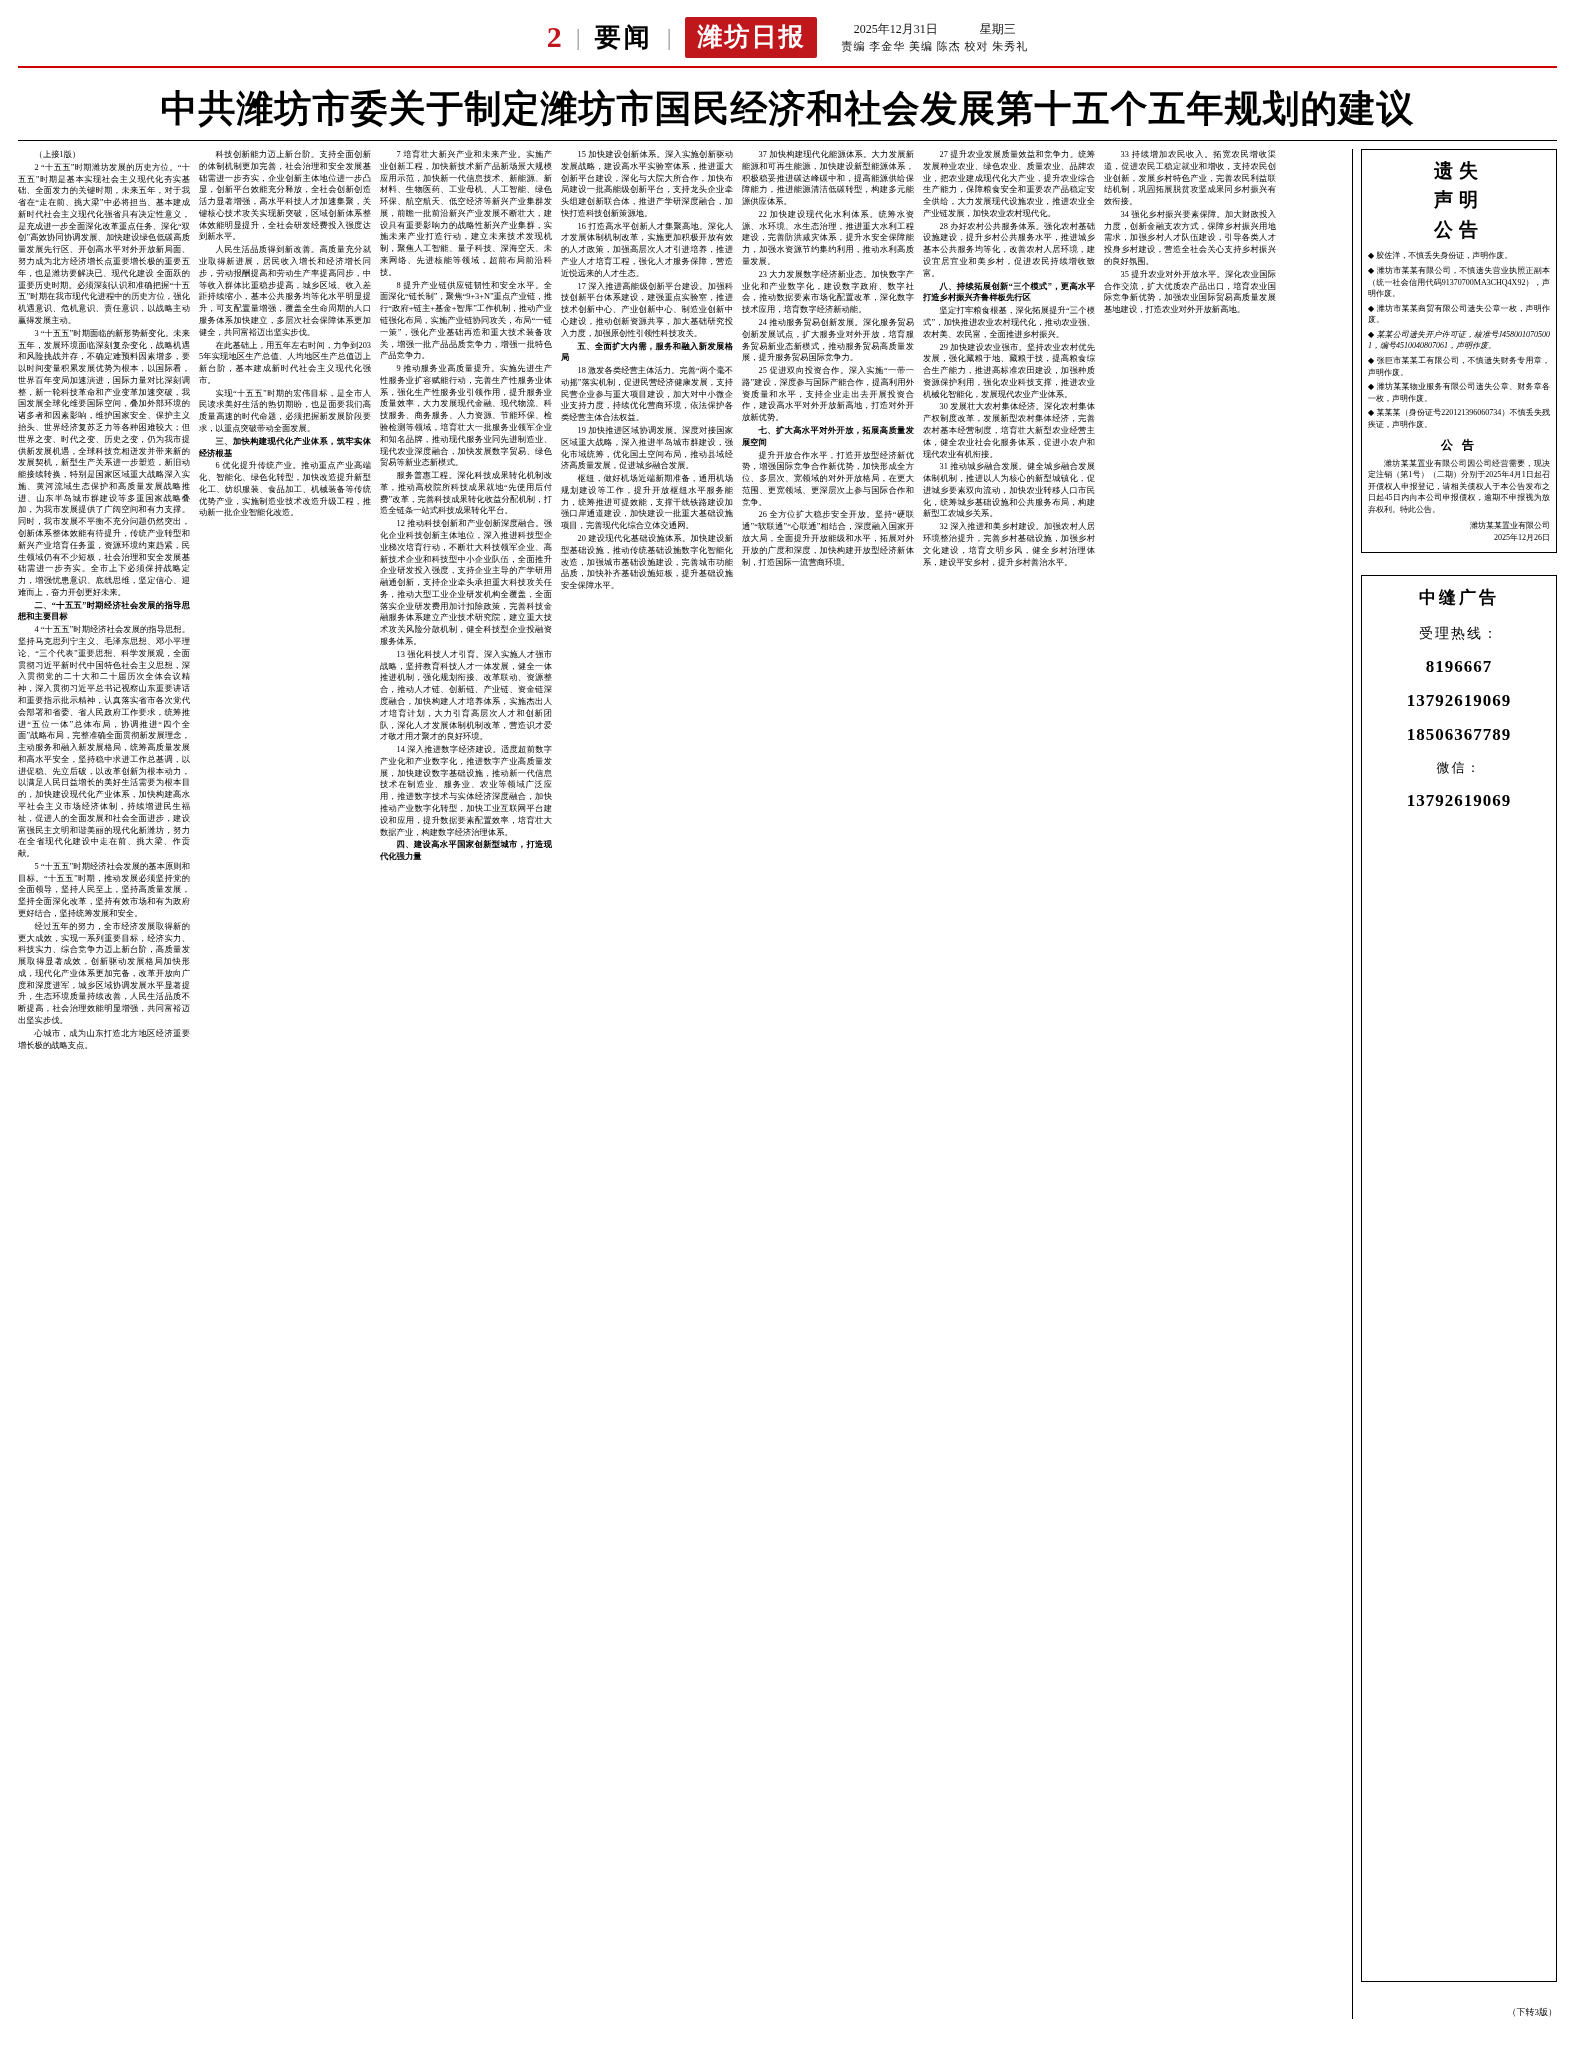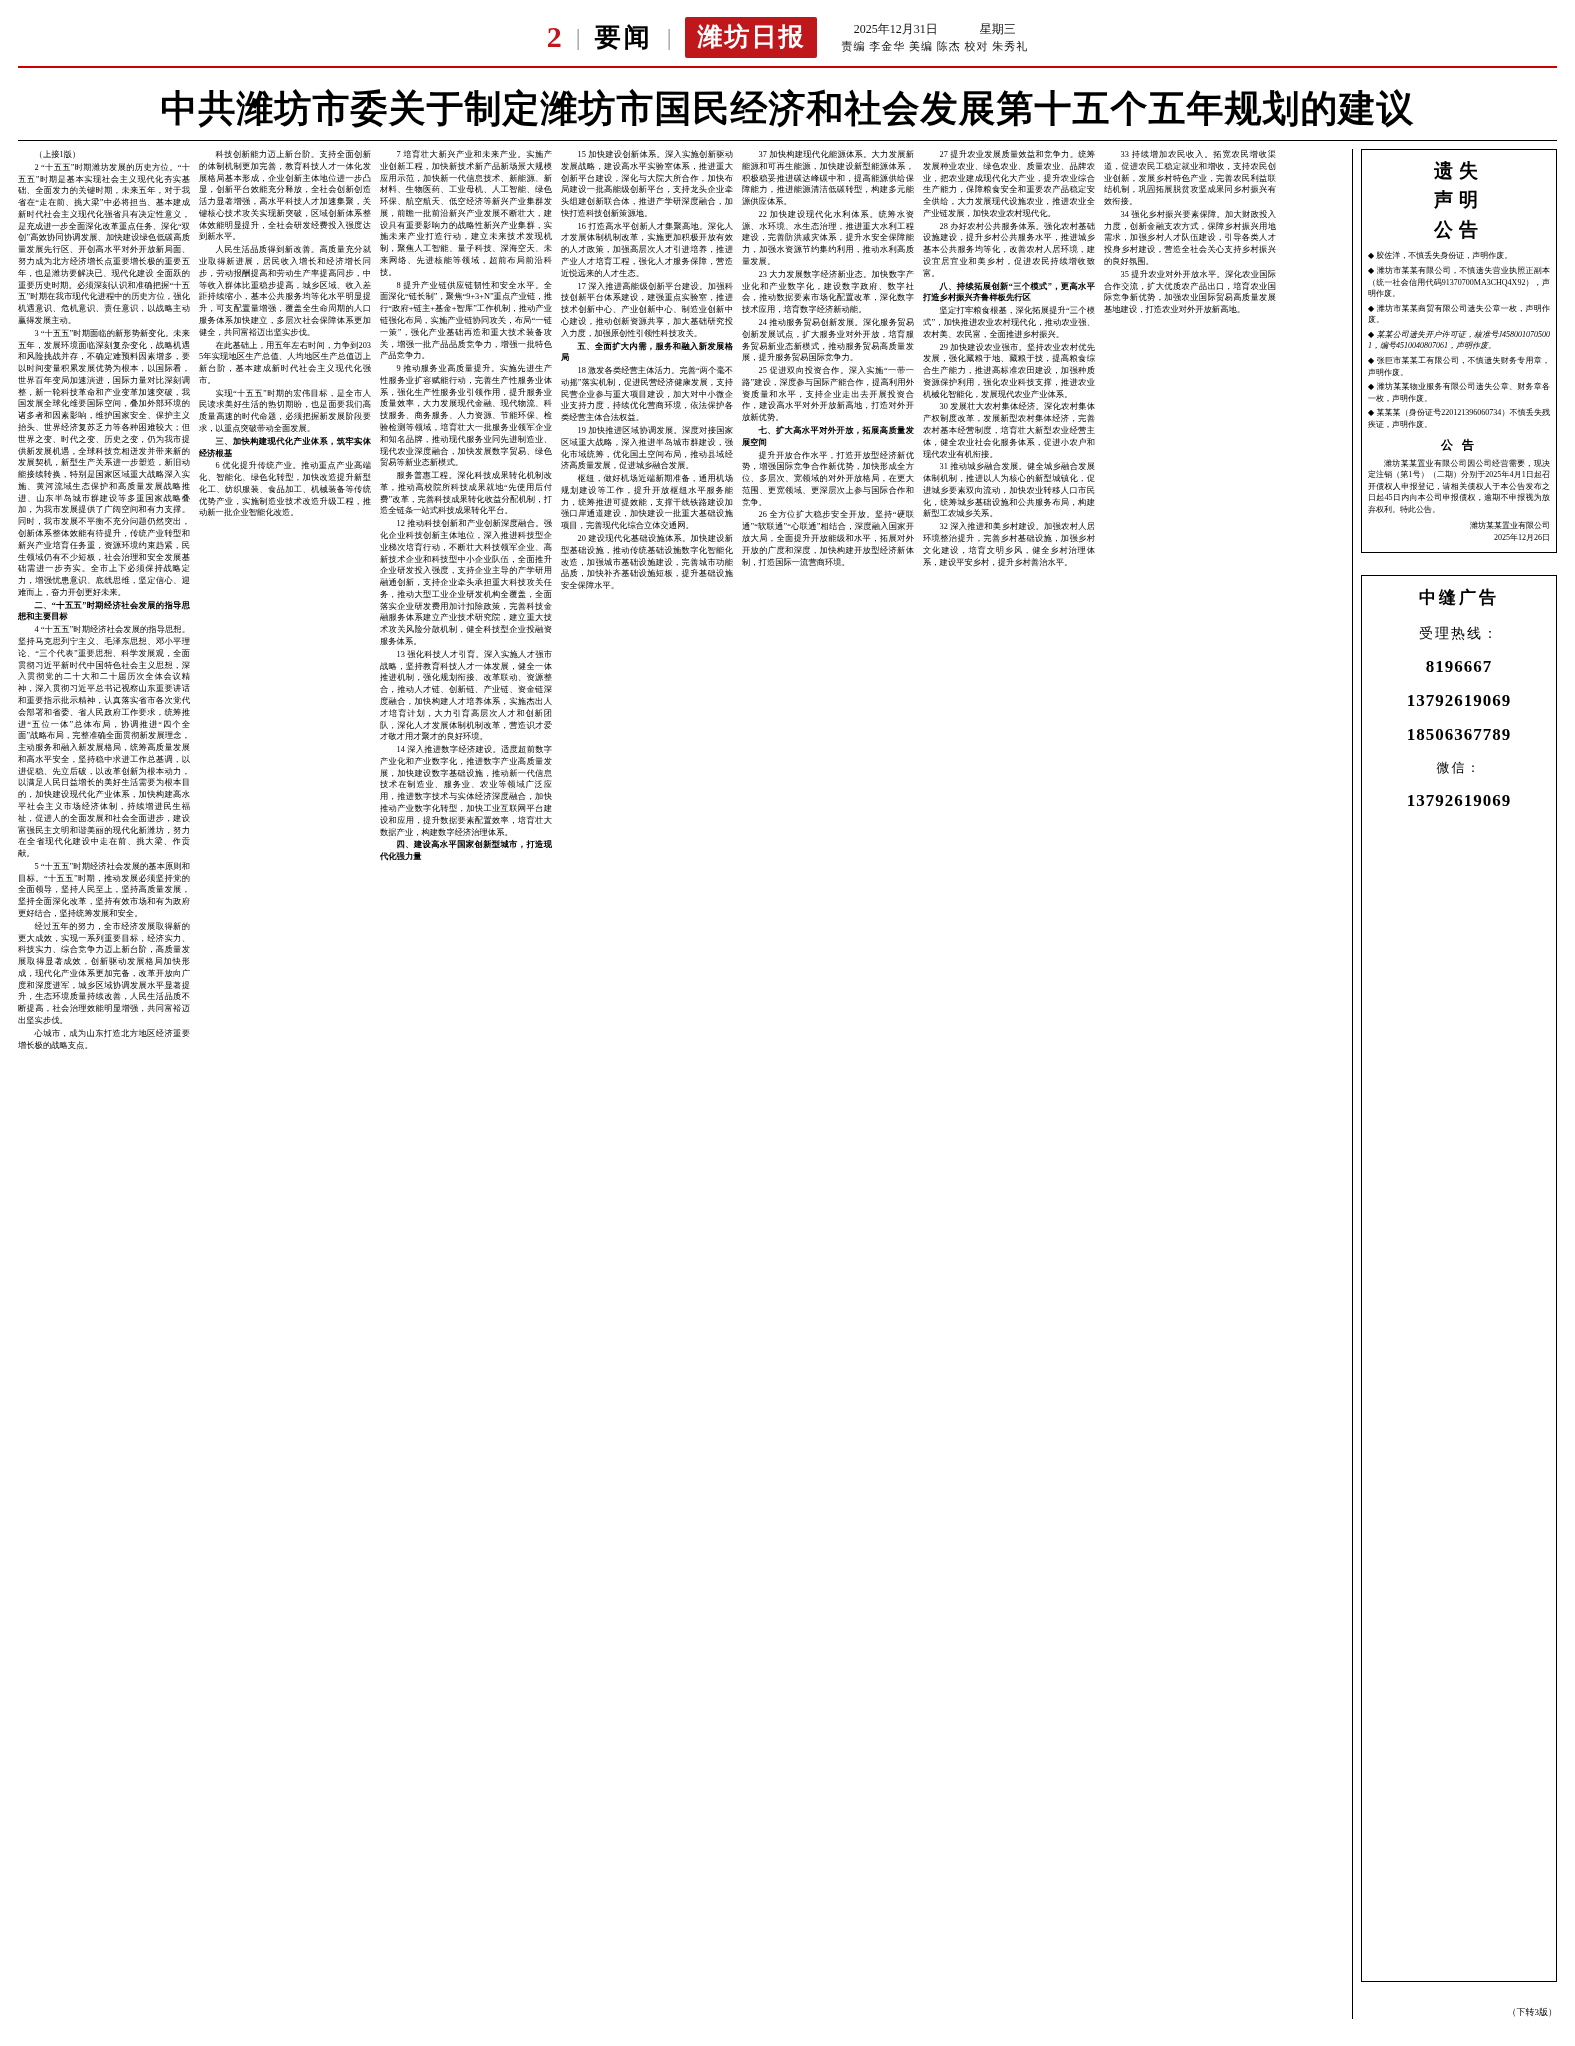--- a/index.html
+++ b/index.html
@@ -235,21 +235,21 @@
           <p>（上接1版）</p>
           <p>2 “十五五”时期潍坊发展的历史方位。“十五五”时期是基本实现社会主义现代化夯实基础、全面发力的关键时期，未来五年，对于我省在“走在前、挑大梁”中必将担当、基本建成新时代社会主义现代化强省具有决定性意义，是充成进一步全面深化改革重点任务、深化“双创”高效协同协调发展、加快建设绿色低碳高质量发展先行区、开创高水平对外开放新局面、努力成为北方经济增长点重要增长极的重要五年，也是潍坊要解决已、现代化建设 全面跃的重要历史时期。必须深刻认识和准确把握“十五五”时期在我市现代化进程中的历史方位，强化机遇意识、危机意识、责任意识，以战略主动赢得发展主动。</p>
           <p>3 “十五五”时期面临的新形势新变化。未来五年，发展环境面临深刻复杂变化，战略机遇和风险挑战并存，不确定难预料因素增多，要以时间变量积累发展优势为根本，以国际看，世界百年变局加速演进，国际力量对比深刻调整，新一轮科技革命和产业变革加速突破，我国发展全球化维要国际空间，叠加外部环境的诸多者和因素影响，维护国家安全、保护主义抬头、世界经济复苏乏力等各种困难较大；但世界之变、时代之变、历史之变，仍为我市提供新发展机遇，全球科技竞相迸发并带来新的发展契机，新型生产关系进一步塑造，新旧动能接续转换，特别是国家区域重大战略深入实施、黄河流域生态保护和高质量发展战略推进、山东半岛城市群建设等多重国家战略叠加，为我市发展提供了广阔空间和有力支撑。同时，我市发展不平衡不充分问题仍然突出，创新体系整体效能有待提升，传统产业转型和新兴产业培育任务重，资源环境约束趋紧，民生领域仍有不少短板，社会治理和安全发展基础需进一步夯实。全市上下必须保持战略定力，增强忧患意识、底线思维，坚定信心、迎难而上，奋力开创更好未来。</p>
           <p class="sub">二、“十五五”时期经济社会发展的指导思想和主要目标</p>
           <p>4 “十五五”时期经济社会发展的指导思想。坚持马克思列宁主义、毛泽东思想、邓小平理论、“三个代表”重要思想、科学发展观，全面贯彻习近平新时代中国特色社会主义思想，深入贯彻党的二十大和二十届历次全体会议精神，深入贯彻习近平总书记视察山东重要讲话和重要指示批示精神，认真落实省市各次党代会部署和省委、省人民政府工作要求，统筹推进“五位一体”总体布局，协调推进“四个全面”战略布局，完整准确全面贯彻新发展理念，主动服务和融入新发展格局，统筹高质量发展和高水平安全，坚持稳中求进工作总基调，以进促稳、先立后破，以改革创新为根本动力，以满足人民日益增长的美好生活需要为根本目的，加快建设现代化产业体系，加快构建高水平社会主义市场经济体制，持续增进民生福祉，促进人的全面发展和社会全面进步，建设富强民主文明和谐美丽的现代化新潍坊，努力在全省现代化建设中走在前、挑大梁、作贡献。</p>
           <p>5 “十五五”时期经济社会发展的基本原则和目标。“十五五”时期，推动发展必须坚持党的全面领导，坚持人民至上，坚持高质量发展，坚持全面深化改革，坚持有效市场和有为政府更好结合，坚持统筹发展和安全。</p>
           <p>经过五年的努力，全市经济发展取得新的更大成效，实现一系列重要目标，经济实力、科技实力、综合竞争力迈上新台阶，高质量发展取得显著成效，创新驱动发展格局加快形成，现代化产业体系更加完备，改革开放向广度和深度进军，城乡区域协调发展水平显著提升，生态环境质量持续改善，人民生活品质不断提高，社会治理效能明显增强，共同富裕迈出坚实步伐。</p>
           <p>心城市，成为山东打造北方地区经济重要增长极的战略支点。</p>
         </div>
       <div class="col" id="c1">
-          <p>科技创新能力迈上新台阶。支持全面创新的体制机制更加完善，教育科技人才一体化发展格局基本形成，企业创新主体地位进一步凸显，创新平台效能充分释放，全社会创新创造活力显著增强，高水平科技人才加速集聚，关键核心技术攻关实现新突破，区域创新体系整体效能明显提升，全社会研发经费投入强度达到新水平。</p>
+          <p>科技创新能力迈上新台阶。支持全面创新的体制机制更加完善，社会治理和安全发展基础需进一步夯实，企业创新主体地位进一步凸显，创新平台效能充分释放，全社会创新创造活力显著增强，高水平科技人才加速集聚，关键核心技术攻关实现新突破，区域创新体系整体效能明显提升，全社会研发经费投入强度达到新水平。</p>
           <p>人民生活品质得到新改善。高质量充分就业取得新进展，居民收入增长和经济增长同步，劳动报酬提高和劳动生产率提高同步，中等收入群体比重稳步提高，城乡区域、收入差距持续缩小，基本公共服务均等化水平明显提升，可支配置量增强，覆盖全生命周期的人口服务体系加快建立，多层次社会保障体系更加健全，共同富裕迈出坚实步伐。</p>
           <p>在此基础上，用五年左右时间，力争到2035年实现地区生产总值、人均地区生产总值迈上新台阶，基本建成新时代社会主义现代化强市。</p>
           <p>实现“十五五”时期的宏伟目标，是全市人民读求美好生活的热切期盼，也是面要我们高质量高速的时代命题，必须把握新发展阶段要求，以重点突破带动全面发展。</p>
           <p class="sub">三、加快构建现代化产业体系，筑牢实体经济根基</p>
           <p>6 优化提升传统产业。推动重点产业高端化、智能化、绿色化转型，加快改造提升新型化工、纺织服装、食品加工、机械装备等传统优势产业，实施制造业技术改造升级工程，推动新一批企业智能化改造。</p>
         </div>
       <div class="col" id="c2">
           <p>7 培育壮大新兴产业和未来产业。实施产业创新工程，加快新技术新产品新场景大规模应用示范，加快新一代信息技术、新能源、新材料、生物医药、工业母机、人工智能、绿色环保、航空航天、低空经济等新兴产业集群发展，前瞻一批前沿新兴产业发展不断壮大，建设具有重要影响力的战略性新兴产业集群，实施未来产业打造行动，建立未来技术发现机制，聚焦人工智能、量子科技、深海空天、未来网络、先进核能等领域，超前布局前沿科技。</p>
           <p>8 提升产业链供应链韧性和安全水平。全面深化“链长制”，聚焦“9+3+N”重点产业链，推行“政府+链主+基金+智库”工作机制，推动产业链强化布局，实施产业链协同攻关，布局“一链一策”，强化产业基础再造和重大技术装备攻关，增强一批产品品质竞争力，增强一批特色产品竞争力。</p>
           <p>9 推动服务业高质量提升。实施先进生产性服务业扩容赋能行动，完善生产性服务业体系，强化生产性服务业引领作用，提升服务业质量效率，大力发展现代金融、现代物流、科技服务、商务服务、人力资源、节能环保、检验检测等领域，培育壮大一批服务业领军企业和知名品牌，推动现代服务业同先进制造业、现代农业深度融合，加快发展数字贸易、绿色贸易等新业态新模式。</p>

